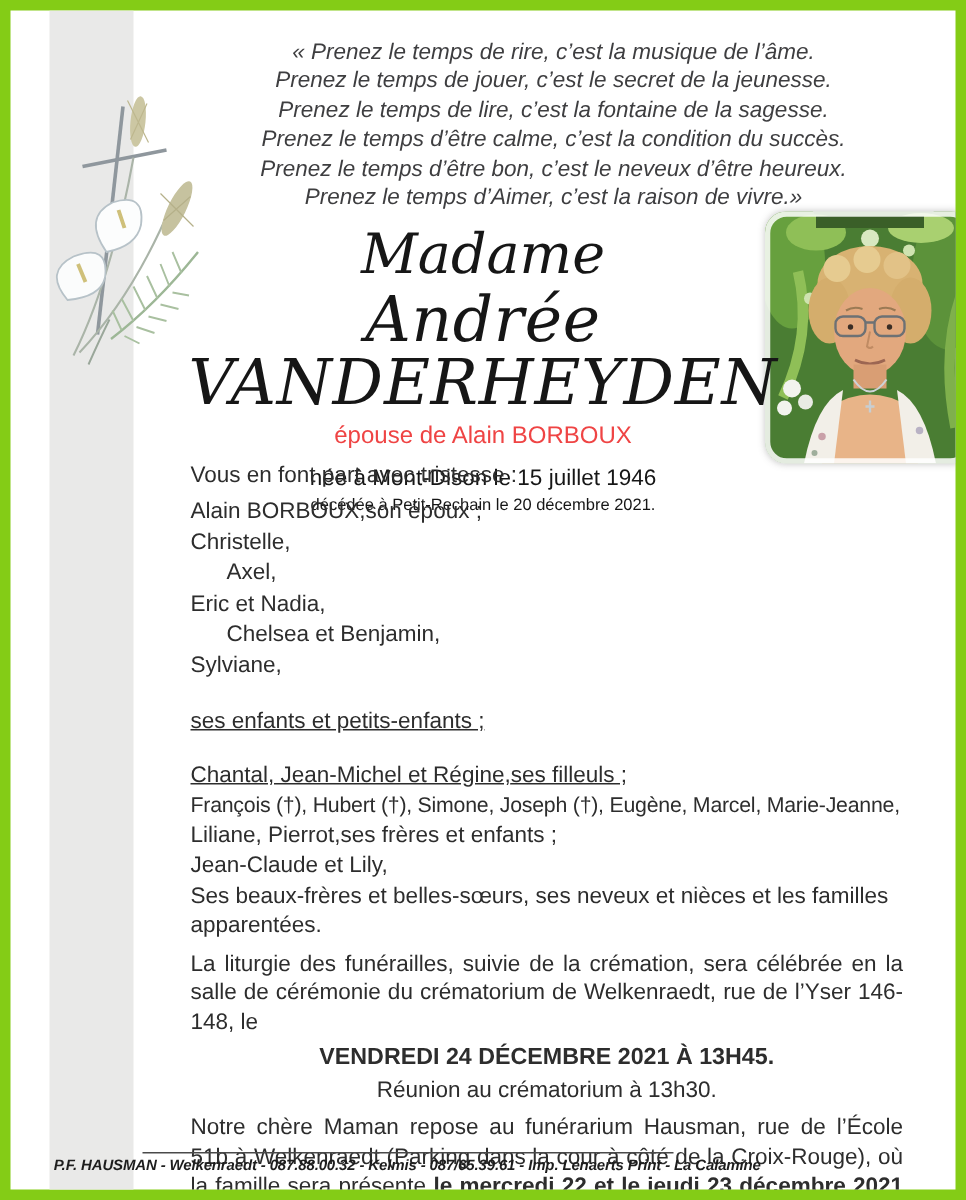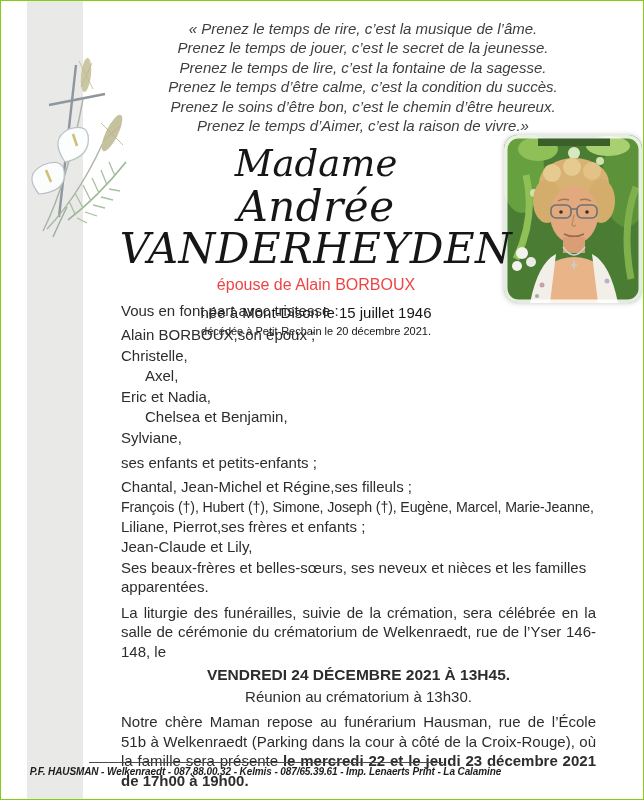--- a/index.html
+++ b/index.html
@@ -1,20 +1,20 @@
 <!DOCTYPE html>
 <html><head>
 <meta charset="utf-8">
 <style>
   html,body{margin:0;padding:0;background:#ffffff;}
   .page{
     position:relative;
     width:644px;height:800px;
     background:#ffffff;
-    border:1px solid #84cc16;
+    border:7px solid #84cc16;
     box-sizing:border-box;
     overflow:hidden;
     font-family:"Liberation Sans", sans-serif;
     color:#2f2f2f;
   }
   .band{
     position:absolute;left:26px;top:0;width:56px;height:800px;
     background:#e9e9e8;
   }
   .artwork{position:absolute;left:12px;top:40px;width:118px;height:202px;}
@@ -48,21 +48,21 @@
   .died{font-size:11px;line-height:18px;}
   .main{
     position:absolute;top:299px;left:120px;width:475px;
     font-size:15px;color:#2d2d2d;
   }
   .intro{line-height:22px;margin-bottom:3px;}
   .row{display:flex;justify-content:flex-start;line-height:20.6px;}
   .row .fl{white-space:nowrap;}
   .row .fr{white-space:nowrap;}
   .row.ind .fl{padding-left:24px;}
-  .row.g{margin-top:4px;}
+  .row.g{margin-top:16px;text-decoration:underline;}
   .row.long{font-size:14.2px;letter-spacing:-.15px;}
   .row.tight{line-height:19.6px;}
   .row.wrap{display:block;line-height:19.6px;}
   .row.wrap .fl{white-space:normal;}
   .p{text-align:justify;line-height:19.5px;margin-top:6px;}
   .center-bold{text-align:center;font-weight:bold;font-size:15.5px;line-height:19.5px;margin-top:4px;}
   .center{text-align:center;line-height:19.5px;margin-top:2px;}
   .footer{position:absolute;left:0;top:761px;width:529px;text-align:center;}
   .footer-line{width:354px;height:0;border-top:1.5px solid #4a4a4a;margin:0 auto 3px auto;}
   .footer-text{
@@ -140,21 +140,21 @@
       <path d="M70 126 L70 134 M67 130 L73 130" stroke="#c8ced2" stroke-width="1.6"></path>
       <rect x="1.5" y="1.5" width="135" height="165" rx="13" fill="none" stroke="#ffffff" stroke-width="4" opacity="0.85"></rect>
     </svg>
   </div>
 
   <div class="quote">
     <div>« Prenez le temps de rire, c’est la musique de l’âme.</div>
     <div>Prenez le temps de jouer, c’est le secret de la jeunesse.</div>
     <div>Prenez le temps de lire, c’est la fontaine de la sagesse.</div>
     <div>Prenez le temps d’être calme, c’est la condition du succès.</div>
-    <div>Prenez le soins d’être bon, c’est le chemin d’être heureux.</div>
+    <div>Prenez le temps d’être bon, c’est le neveux d’être heureux.</div>
     <div>Prenez le temps d’Aimer, c’est la raison de vivre.»</div>
   </div>
 
   <div class="header">
     <div class="title">Madame</div>
     <div class="name">Andrée VANDERHEYDEN</div>
     <div class="spouse">épouse de Alain BORBOUX</div>
     <div class="born">née à Mont-Dison le 15 juillet 1946</div>
     <div class="died">décédée à Petit-Rechain le 20 décembre 2021.</div>
   </div>

